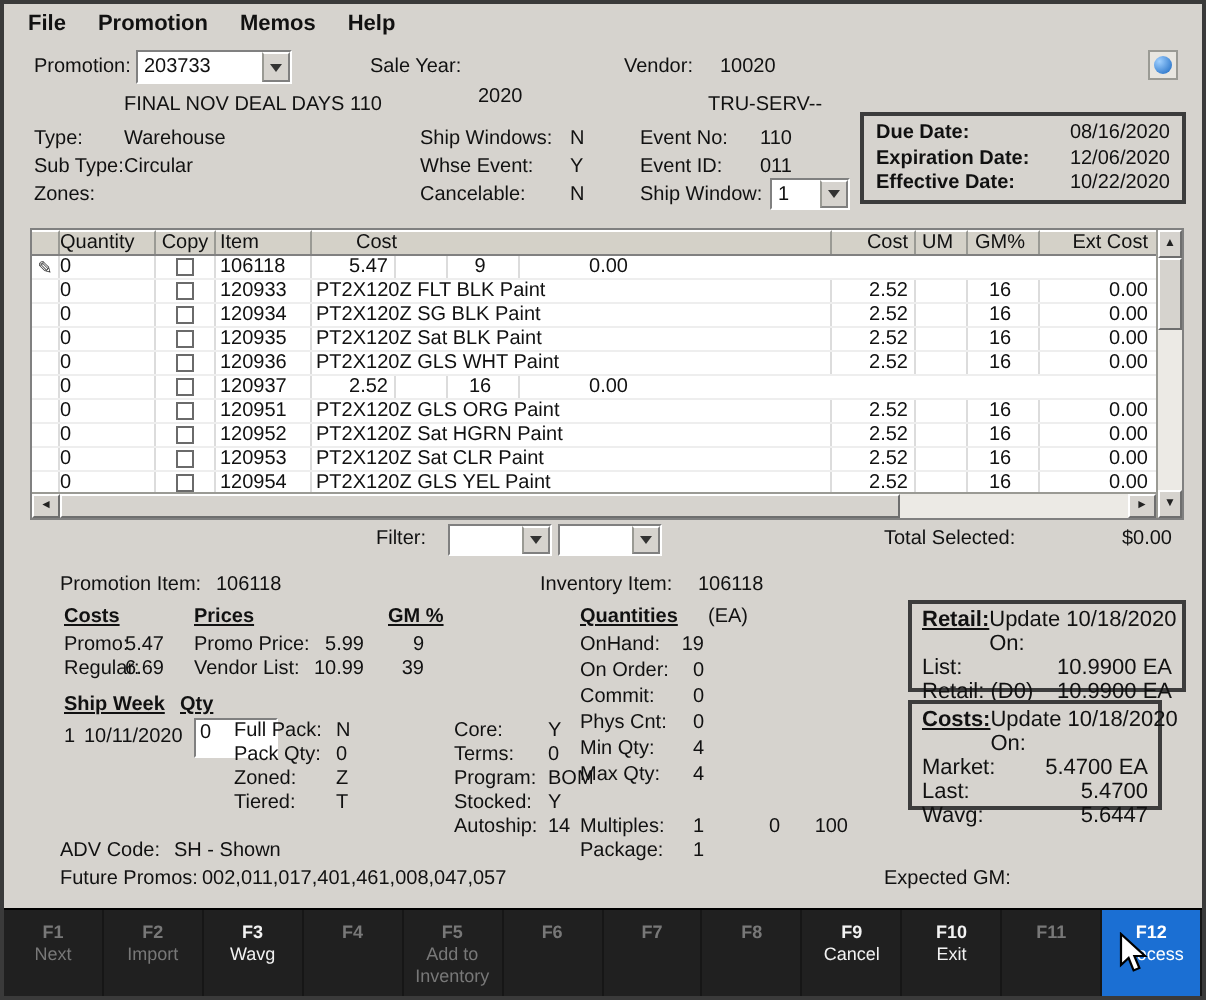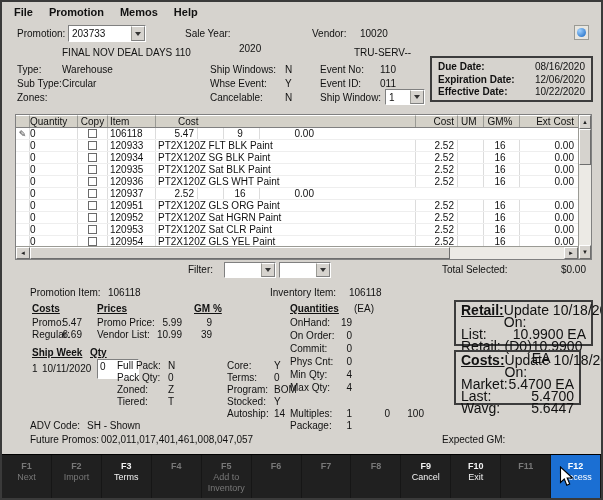--- a/index.html
+++ b/index.html
@@ -57,21 +57,21 @@
   .h-thumb { width: 420px; height: 100%; background: #d6d3ce; border: 1px solid; border-color: #fff #6e6e6e #6e6e6e #fff; }
   .sb-fill { flex: 1; }
 
   
   .filterrow { position: relative; height: 19px; }
 
   
   .details { position: relative; height: 175px; }
   .sechead { font-weight: bold; text-decoration: underline; }
   .num { text-align: right; }
-  .grpbox { position: absolute; border: 2px solid #3c3c3c; padding: 2px 5px; font-size: 14px; line-height: 12px; }
+  .grpbox { position: absolute; border: 2px solid #3c3c3c; padding: 2px 5px; font-size: 11px; line-height: 12px; }
   .grpbox .grow { display: flex; }
   .grpbox .gr-right { margin-left: auto; }
   .qtybox { position: absolute; left: 95px; top: 80px; width: 42px; height: 20px; background: #fff; border: 1px solid; border-color: #808080 #fff #fff #808080; padding: 1px 2px; }
 
   
   .fbar { height: 44px; background: #202020; border-top: 1px solid #000; display: flex; margin-top: auto; }
   .fkey { flex: 1; text-align: center; padding-top: 6px; border-right: 1px solid #161616; line-height: 11px; font-size: 9px; overflow: hidden; }
   .fkey .fk-key { font-weight: bold; }
   .fkey.dim { color: #787878; }
   .fkey.bright { color: #f2f2f2; }
@@ -420,21 +420,21 @@
       <div class="fkey dim">
         <div class="fk-key">F1</div>
         <div class="fk-label">Next</div>
       </div>
       <div class="fkey dim">
         <div class="fk-key">F2</div>
         <div class="fk-label">Import</div>
       </div>
       <div class="fkey bright">
         <div class="fk-key">F3</div>
-        <div class="fk-label">Terms</div>
+        <div class="fk-label">Wavg</div>
       </div>
       <div class="fkey dim">
         <div class="fk-key">F4</div>
         <div class="fk-label"></div>
       </div>
       <div class="fkey dim">
         <div class="fk-key">F5</div>
         <div class="fk-label">Add to Inventory</div>
       </div>
       <div class="fkey dim">

